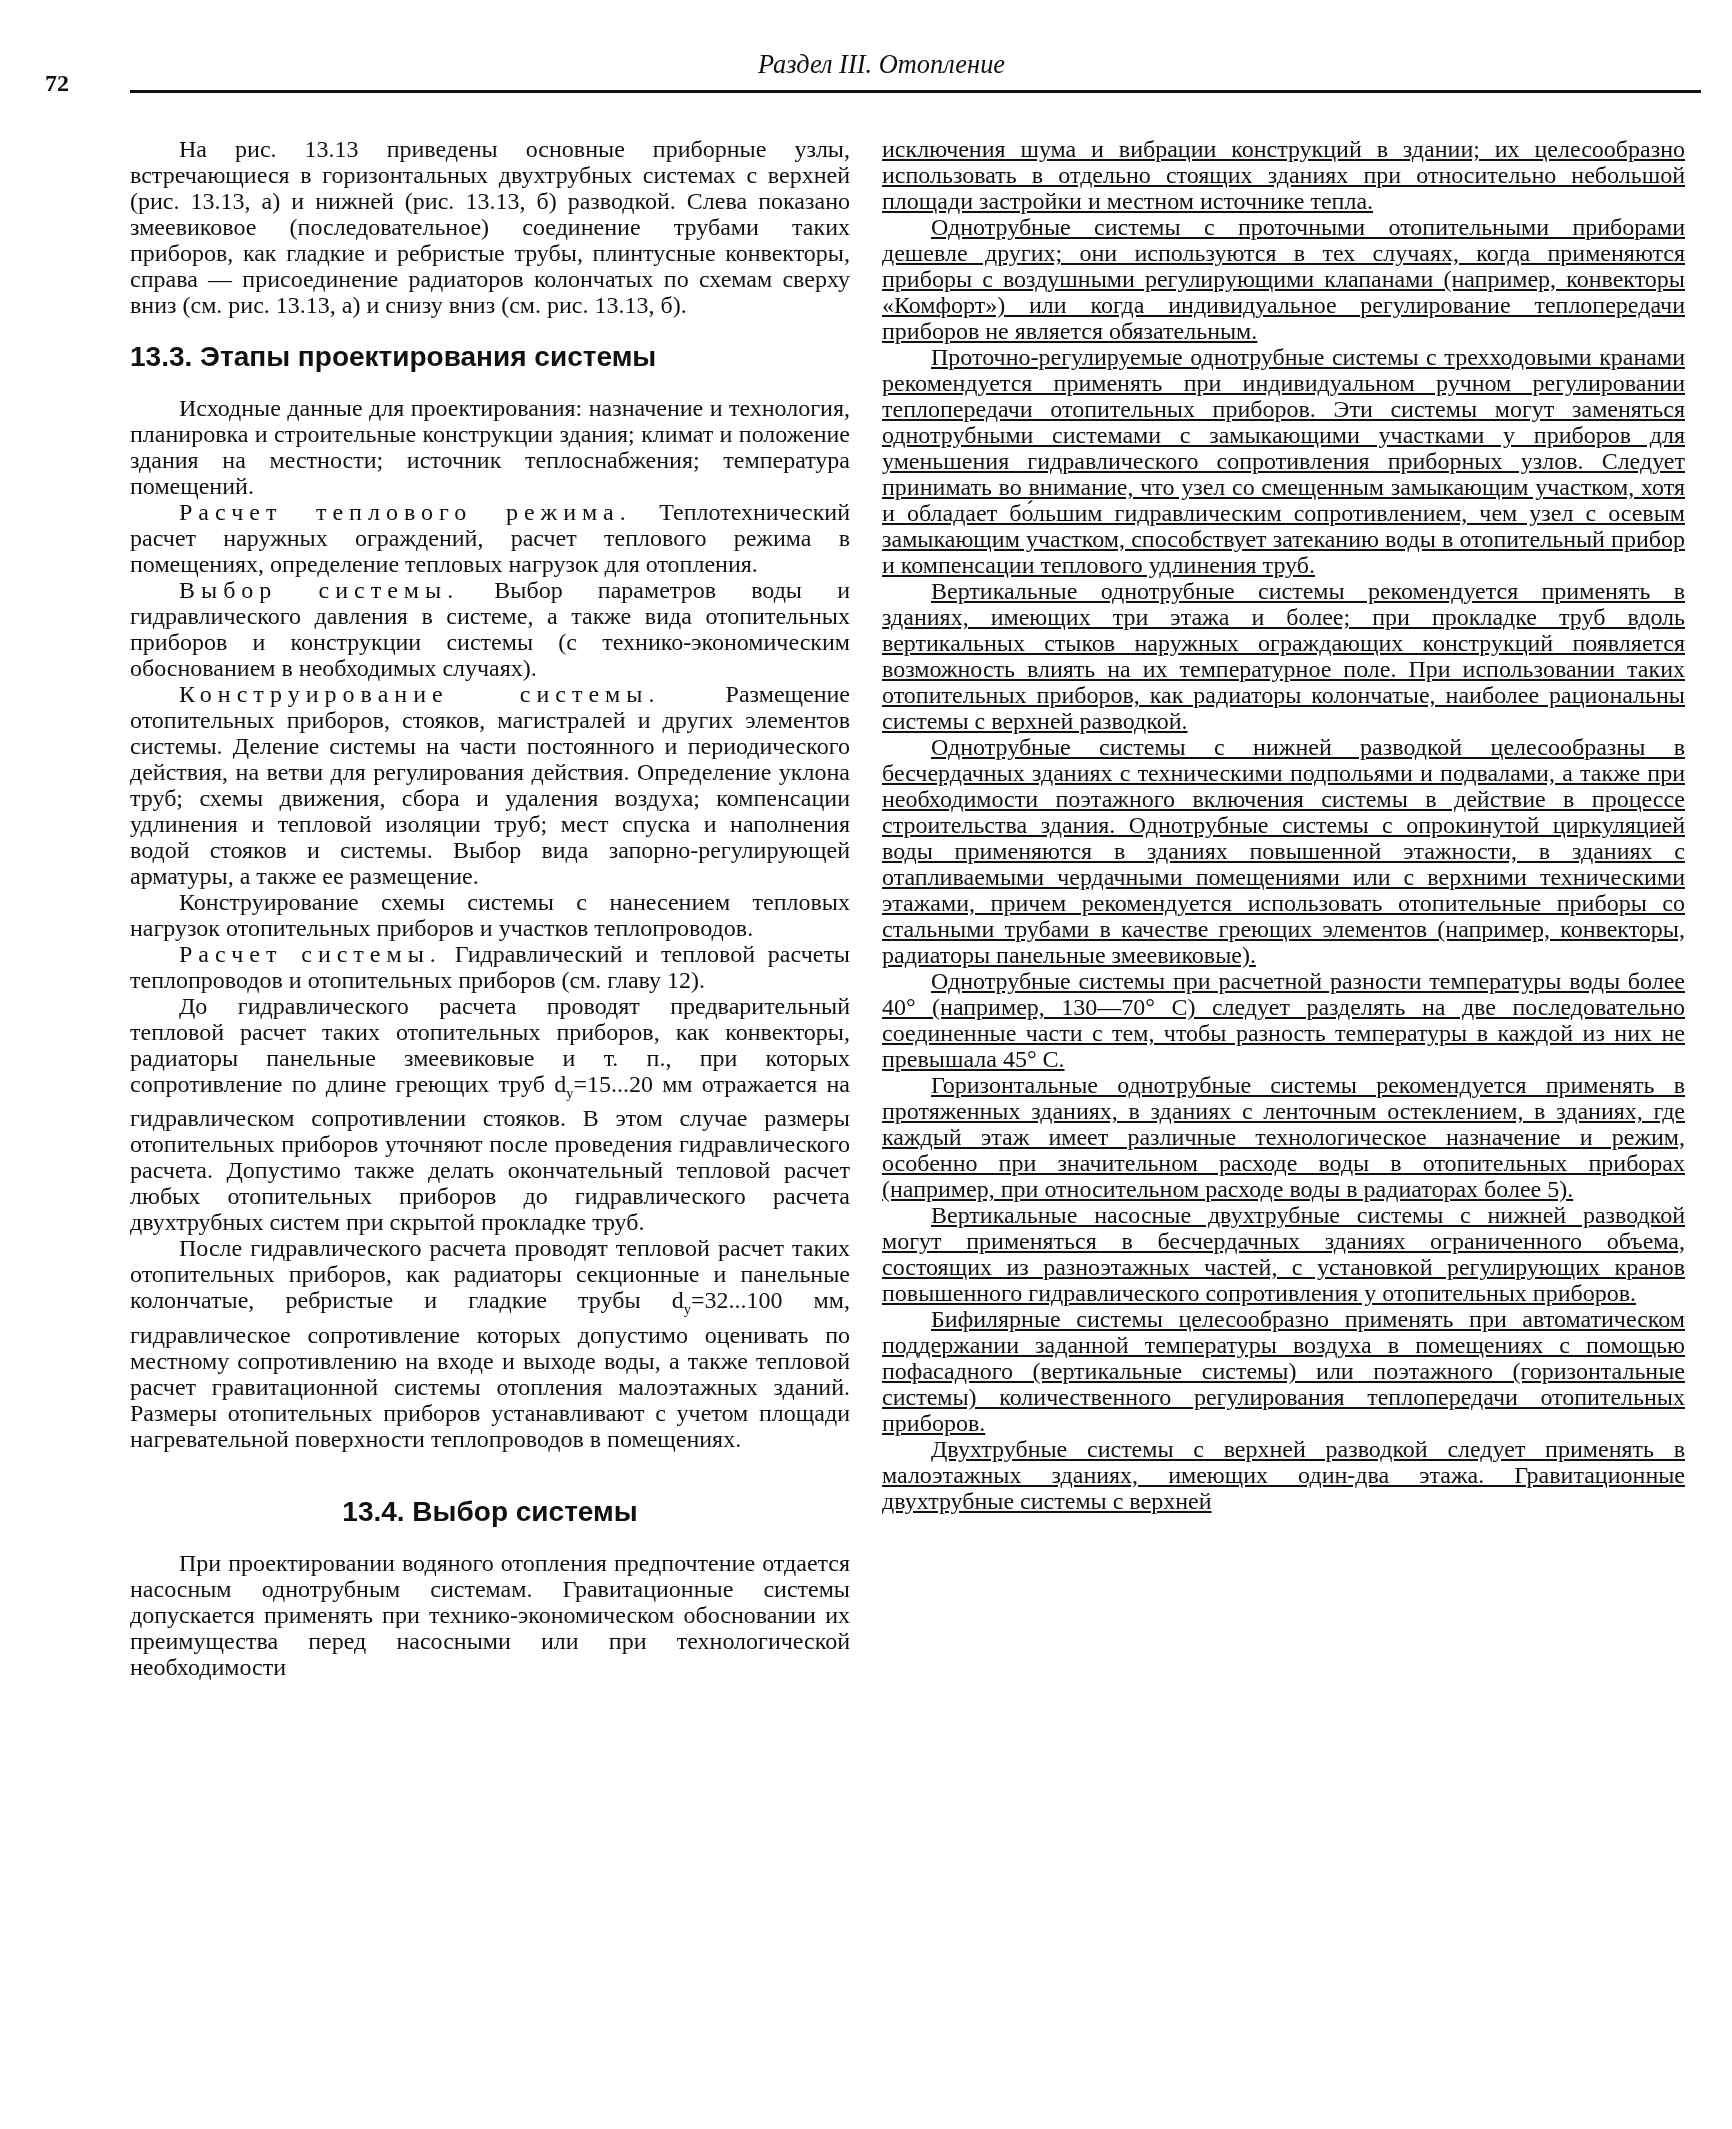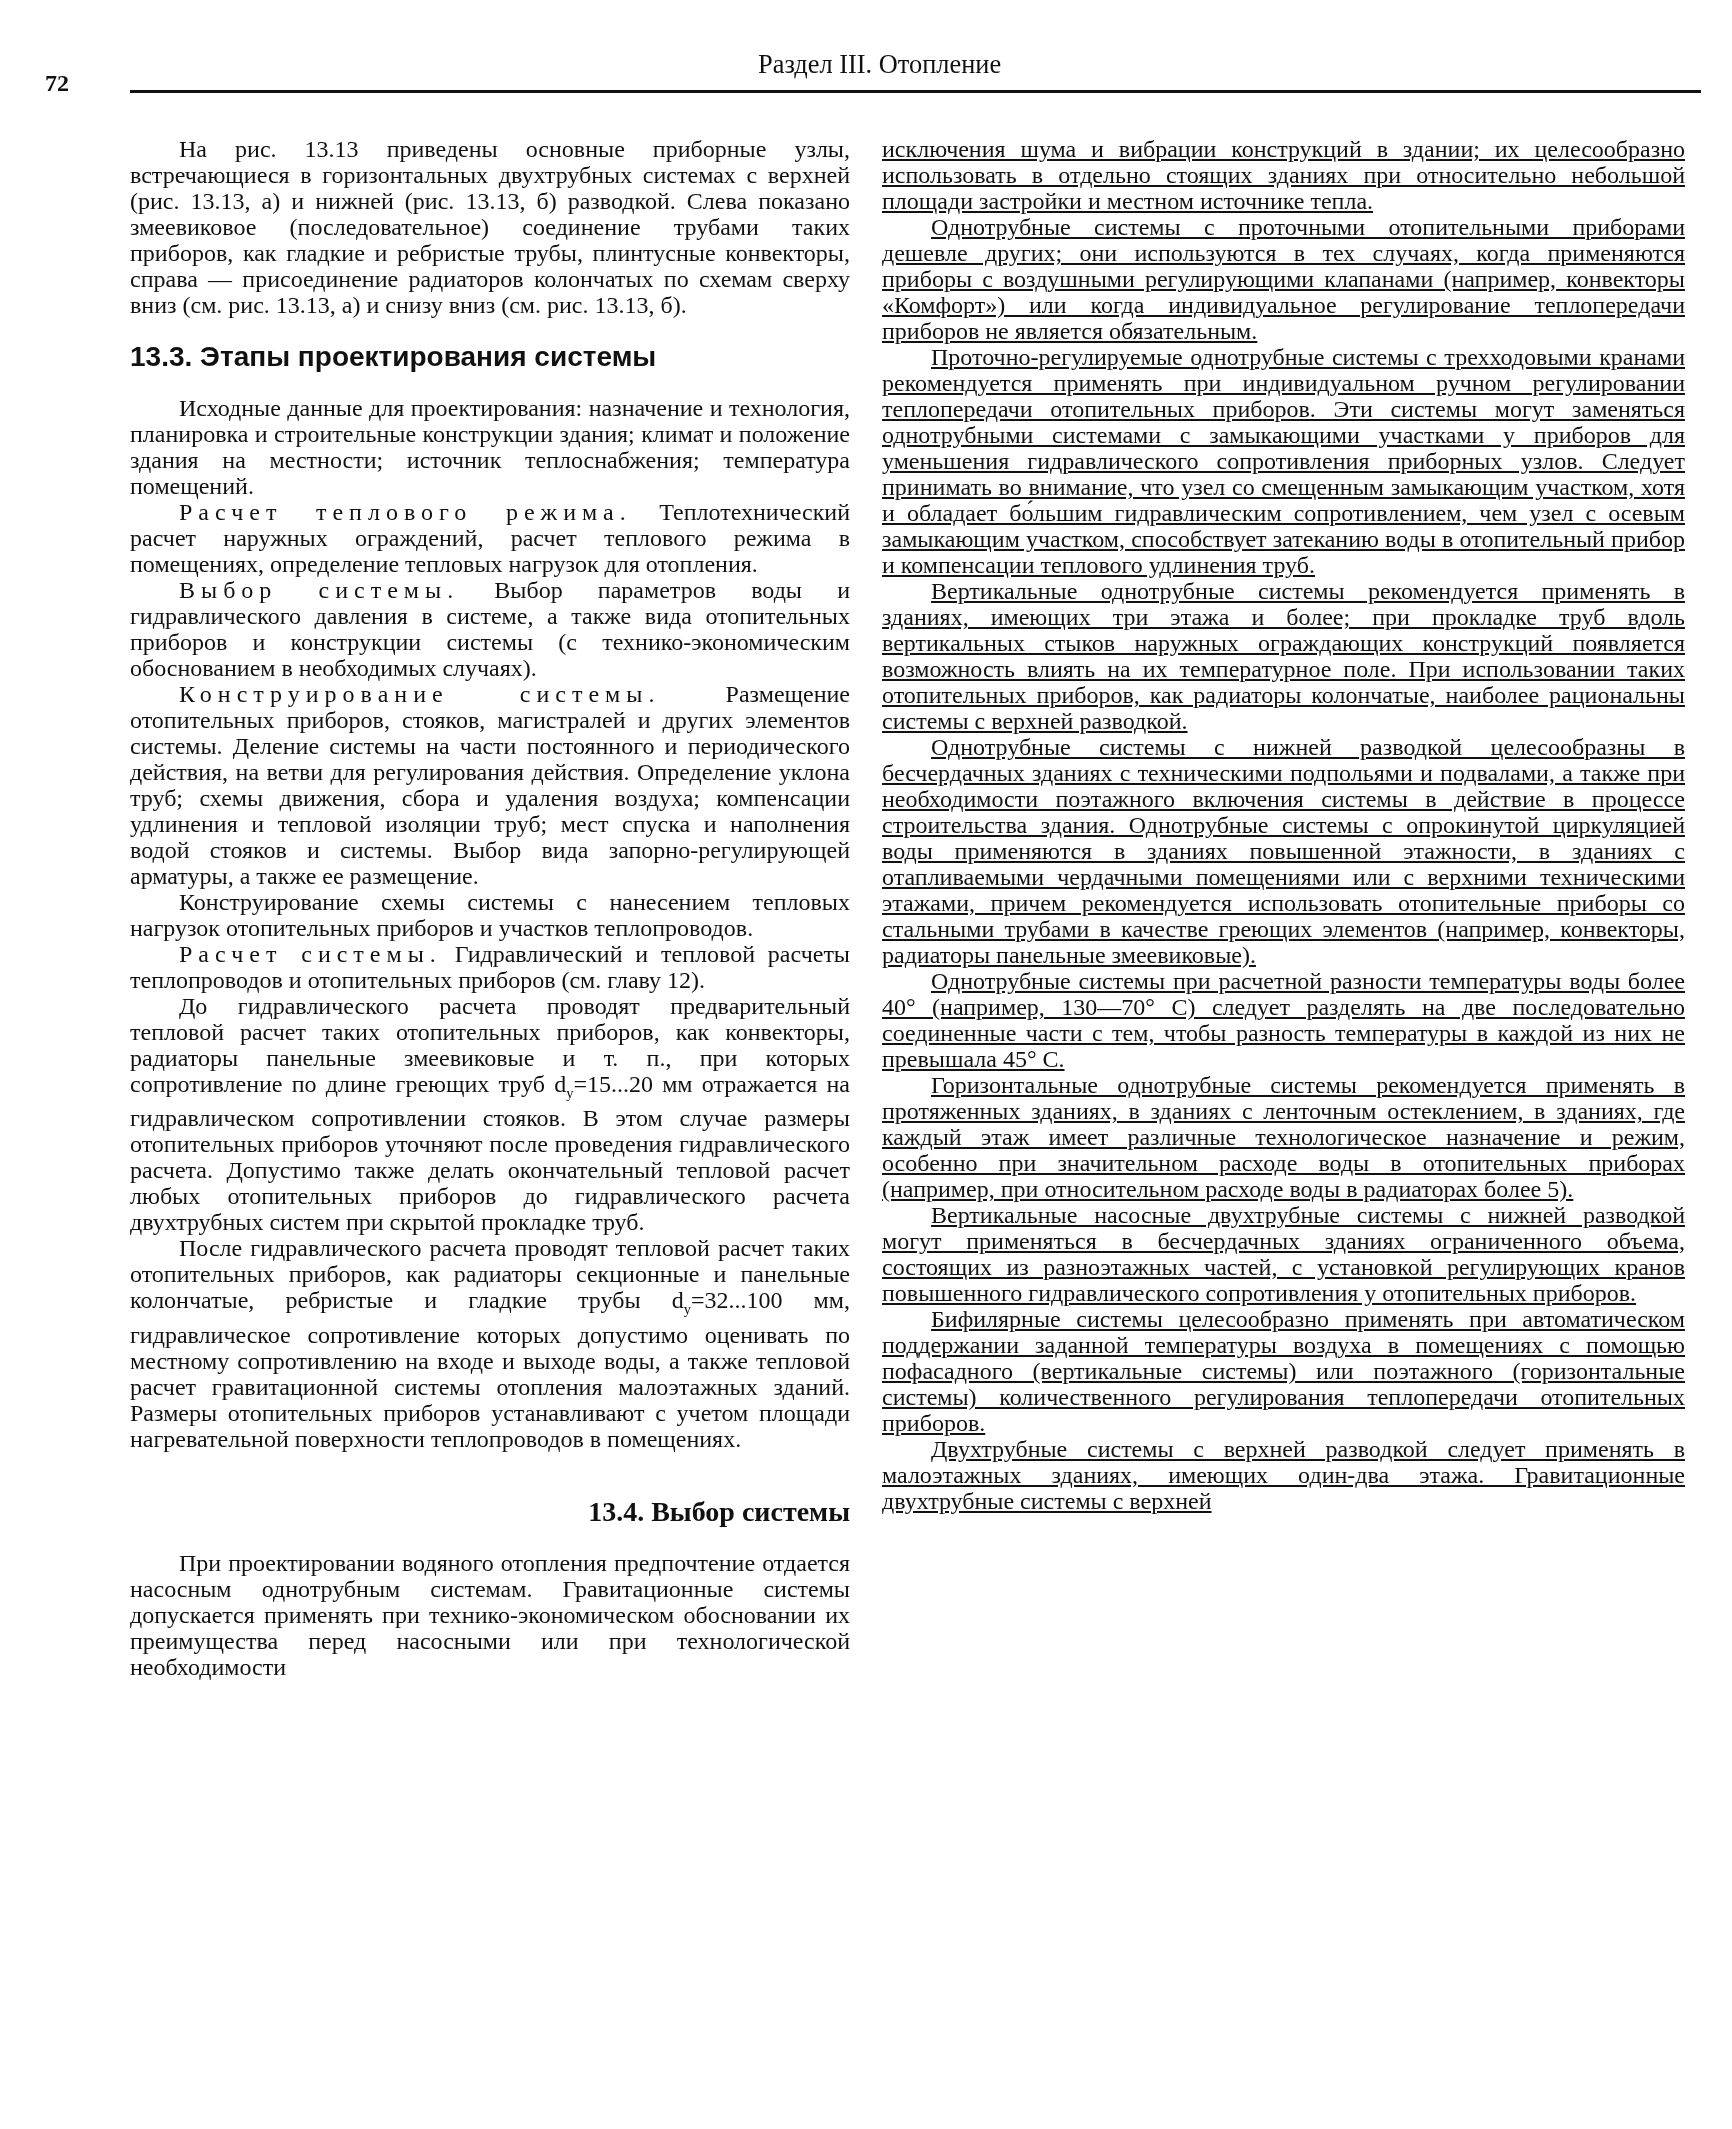--- a/index.html
+++ b/index.html
@@ -1,29 +1,29 @@
 <!DOCTYPE html>
 <html style="font-size:6.8px"><head>
 <meta charset="utf-8">
 <style>
   html, body { margin: 0; padding: 0; background: #ffffff; }
   body { width: 1733px; height: 2399px; position: relative; overflow: hidden;
          font-family: "Liberation Serif", "DejaVu Serif", serif; color: #111; }
   .page-number { position: absolute; left: 45px; top: 70px; font-size: 24px; font-weight: bold; }
-  .running-head { position: absolute; left: 758px; top: 49px; font-size: 26.4px; }
+  .running-head { position: absolute; left: 758px; top: 49px; font-size: 26.4px; font-style: italic; }
   .head-rule { position: absolute; left: 130px; right: 32px; top: 90px; height: 3px; background: #111; }
   .col { position: absolute; top: 136px; width: 720px; font-size: 24px; line-height: 26px;
          text-align: justify; hyphens: manual; }
   .col.left { left: 130px; }
   .col.right { left: 882px; width: 803px; text-decoration: underline; }
   .col p { margin: 0; text-indent: 49px; }
   .col p.noindent { text-indent: 0; }
   .sec-title { font-weight: bold; font-size: 28px; text-indent: 0 !important;
                margin: 25.6px 0 25px 0 !important; font-family: "Liberation Sans", "DejaVu Sans", sans-serif; }
-  .sec-title.center { text-align: right; margin-top: 47px !important; font-family: Liberation Serif, serif; }
+  .sec-title.center { text-align: center; margin-top: 47px !important; }
   .spaced { letter-spacing: 6px; margin-top: 48px; }
   sub { font-size: 60%; }
 </style>
 </head>
 <body>
 
 <div class="page-number">72</div>
 <div class="running-head">Раздел III. Отопление</div>
 <div class="head-rule"></div>
 

